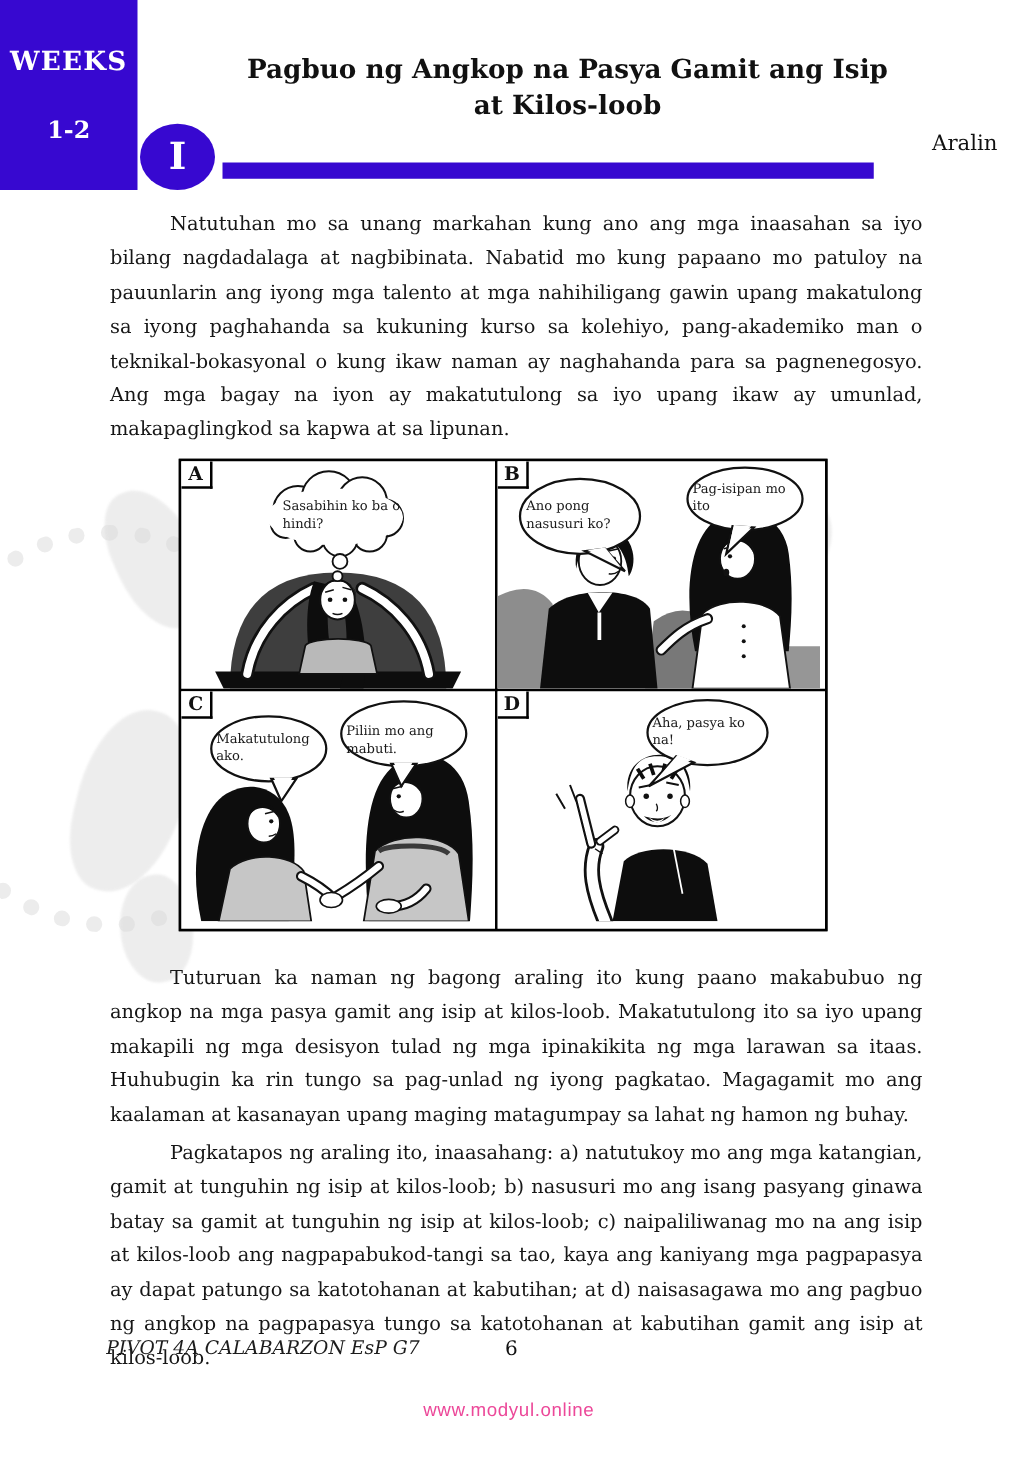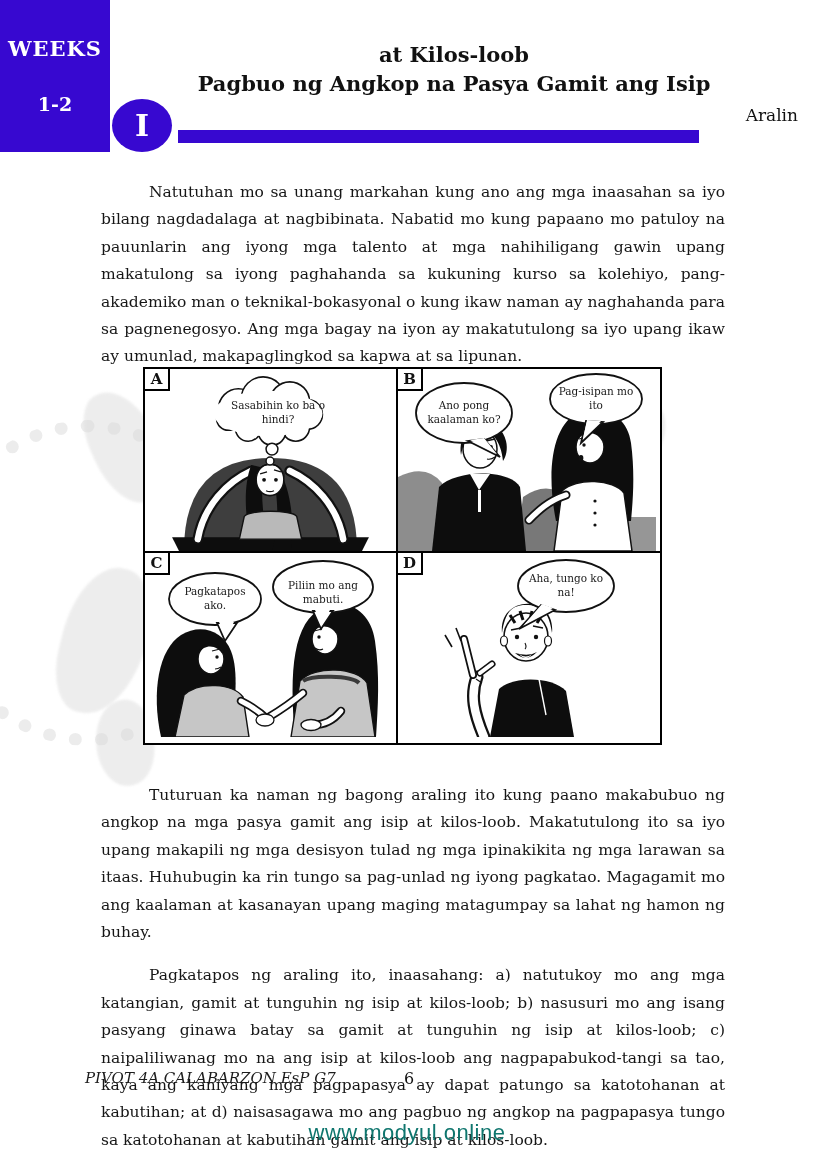--- a/index.html
+++ b/index.html
@@ -15,21 +15,21 @@
   .title-line{font-size:21px;font-weight:bold;line-height:29px;}
   .subtitle{font-size:17px;margin-top:7px;text-align:right;}
   .lesson-badge{position:absolute;left:112px;top:99px;width:60px;height:53px;background:#3708d0;
                 border-radius:50%;display:flex;align-items:center;justify-content:center;}
   .lesson-badge span{color:#fff;font-size:30px;font-weight:bold;line-height:1;}
   .header-rule{position:absolute;left:178px;top:130px;width:521px;height:13px;background:#3708d0;}
 
   
   .bodytext{position:absolute;left:85px;width:656px;font-size:15.5px;line-height:27.4px;
             text-align:justify;color:#161616;}
-  .bodytext p{margin:16px;text-indent:48px;}
+  .bodytext p{margin:3px;text-indent:48px;}
   .p1{top:163px;}
   .p23{top:766px;}
 
   
   .blob{position:absolute;background:#dcdcdc;opacity:.5;filter:blur(1px);}
   .ring{position:absolute;left:-70px;top:420px;width:290px;height:300px;border-radius:50%;
         border:13px dotted #dedede;opacity:.55;}
   .b1{left:92px;top:388px;width:66px;height:118px;transform:rotate(-24deg);border-radius:45% 60% 50% 55%;}
   .b2{left:62px;top:566px;width:84px;height:150px;transform:rotate(14deg);border-radius:55% 45% 60% 40%;}
   .b3{left:612px;top:398px;width:52px;height:72px;transform:rotate(28deg);border-radius:50% 60% 45% 55%;}
@@ -38,48 +38,48 @@
 
   
   .comic{position:absolute;left:143px;top:367px;width:515px;height:374px;background:#000;
          border:2px solid #000;display:grid;grid-template-columns:251px 1fr;grid-template-rows:182px 1fr;gap:2px;}
   .panel{position:relative;background:#fff;overflow:hidden;}
   .panel svg{position:absolute;left:0;top:0;}
   .panel-label{position:absolute;left:0;top:0;width:23px;height:20px;background:#fff;
                border-right:2px solid #000;border-bottom:2px solid #000;z-index:6;
                display:flex;align-items:center;justify-content:center;
                font-weight:bold;font-size:15px;}
-  .bubble-text{position:absolute;z-index:5;transform:translate(-50%,-50%);text-align:center;
+  .bubble-text{position:absolute;z-index:5;transform:translate(-50%,-50%);text-align:left;
                font-size:10.5px;line-height:1.3;color:#1a1a1a;}
 
   
   .footer-left{position:absolute;left:85px;top:1069px;font-style:italic;font-size:15px;color:#1c1c1c;}
   .footer-page{position:absolute;left:404px;top:1069px;font-size:16px;}
   .watermark{position:absolute;left:0;right:0;top:1120px;text-align:center;
-             font-family:"Liberation Sans", sans-serif;font-size:22px;color:#0f766e;letter-spacing:.5px;padding-left:16px;}
+             font-family:"Liberation Sans", sans-serif;font-size:15px;color:#ec4899;letter-spacing:.5px;padding-left:16px;}
 </style>
 </head>
 <body>
 
 <div class="page">
 
   <div class="ring"></div>
   <div class="blob b1"></div>
   <div class="blob b2"></div>
   <div class="blob b3"></div>
   <div class="blob b4"></div>
   <div class="blob b5"></div>
 
   <div class="weeks-box">
     <div class="weeks-line1">WEEKS</div>
     <div class="weeks-line2">1-2</div>
   </div>
   <div class="title-wrap">
+    <div class="title-line">Pagbuo ng Angkop na Pasya Gamit ang Isip</div>
     <div class="title-line">at Kilos-loob</div>
-    <div class="title-line">Pagbuo ng Angkop na Pasya Gamit ang Isip</div>
     <div class="subtitle">Aralin</div>
   </div>
   <div class="lesson-badge">
     <span>I</span>
   </div>
   <div class="header-rule"></div>
 
   <div class="bodytext p1">
     <p>Natutuhan mo sa unang markahan kung ano ang mga inaasahan sa iyo bilang nagdadalaga at nagbibinata. Nabatid mo kung papaano mo patuloy na pauunlarin ang iyong mga talento at mga nahihiligang gawin upang makatulong sa iyong paghahanda sa kukuning kurso sa kolehiyo, pang-akademiko man o teknikal-bokasyonal o kung ikaw naman ay naghahanda para sa pagnenegosyo. Ang mga bagay na iyon ay makatutulong sa iyo upang ikaw ay umunlad, makapaglingkod sa kapwa at sa lipunan.</p>
   </div>
@@ -147,21 +147,21 @@
         <path d="M168,126 C150,132 140,142 131,151" stroke="#111" stroke-width="9" fill="none" stroke-linecap="round"></path>
         <path d="M168,126 C150,132 140,142 131,151" stroke="#fff" stroke-width="5.5" fill="none" stroke-linecap="round"></path>
         <ellipse cx="66" cy="44" rx="48" ry="30" fill="#fff" stroke="#111" stroke-width="1.8"></ellipse>
         <path d="M86,70 L102,88 L70,72 Z" fill="#fff" stroke="#111" stroke-width="1.8"></path>
         <path d="M86,69 L99,85 L72,71 Z" fill="#fff"></path>
         <ellipse cx="198" cy="30" rx="46" ry="25" fill="#fff" stroke="#111" stroke-width="1.8"></ellipse>
         <path d="M188,52 L183,74 L205,53 Z" fill="#fff" stroke="#111" stroke-width="1.8"></path>
         <path d="M189,51 L185,70 L203,52 Z" fill="#fff"></path>
       </svg>
       <div class="panel-label">B</div>
-      <div class="bubble-text" style="left:66px;top:44px;width:86px;">Ano pong kaalaman ko?</div>
+      <div class="bubble-text" style="left:66px;top:44px;width:86px;">Ano pong nasusuri ko?</div>
       <div class="bubble-text" style="left:198px;top:30px;width:84px;">Pag-isipan mo ito</div>
     </div>
 
     <div class="panel">
       <svg width="251" height="184" viewBox="0 0 251 184">
         <path d="M16,184 C6,138 14,96 36,82 C56,70 78,78 86,98 C94,118 90,152 86,184 Z" fill="#0d0d0d"></path>
         <ellipse cx="66" cy="106" rx="13" ry="15" fill="#fff" stroke="#111" stroke-width="1.5"></ellipse>
         <path d="M54,100 C56,86 76,86 78,102 C73,92 60,90 54,100 Z" fill="#0d0d0d"></path>
         <circle cx="72" cy="104" r="1.7" fill="#111"></circle>
         <path d="M67,98 l8,-2" stroke="#111" stroke-width="1.2"></path>
@@ -184,21 +184,21 @@
         <path d="M196,158 C188,168 178,172 168,172" stroke="#fff" stroke-width="5" fill="none" stroke-linecap="round"></path>
         <ellipse cx="166" cy="172" rx="10" ry="5.5" fill="#fff" stroke="#111" stroke-width="1.3"></ellipse>
         <ellipse cx="70" cy="46" rx="46" ry="26" fill="#fff" stroke="#111" stroke-width="1.8"></ellipse>
         <path d="M72,70 L80,88 L92,70 Z" fill="#fff" stroke="#111" stroke-width="1.8"></path>
         <path d="M74,69 L81,84 L89,69 Z" fill="#fff"></path>
         <ellipse cx="178" cy="34" rx="50" ry="26" fill="#fff" stroke="#111" stroke-width="1.8"></ellipse>
         <path d="M168,58 L176,76 L188,58 Z" fill="#fff" stroke="#111" stroke-width="1.8"></path>
         <path d="M170,57 L177,72 L185,57 Z" fill="#fff"></path>
       </svg>
       <div class="panel-label">C</div>
-      <div class="bubble-text" style="left:70px;top:46px;width:84px;">Pagkatapos ako.</div>
+      <div class="bubble-text" style="left:70px;top:46px;width:84px;">Makatutulong ako.</div>
       <div class="bubble-text" style="left:178px;top:40px;width:92px;">Piliin mo ang mabuti.</div>
     </div>
 
     <div class="panel">
       <svg width="258" height="184" viewBox="0 0 258 184">
         <path d="M92,184 L101,136 C114,123 154,123 168,138 L176,184 Z" fill="#0d0d0d"></path>
         <ellipse cx="128" cy="84" rx="22" ry="24" fill="#fff" stroke="#111" stroke-width="1.6"></ellipse>
         <path d="M104,80 C100,42 158,40 154,80 C151,58 143,52 128,52 C113,52 107,60 104,80 Z" fill="#0d0d0d"></path>
         <path d="M112,62 l5,8 M122,58 l3,9 M134,58 l-2,9 M144,62 l-5,8" stroke="#0d0d0d" stroke-width="3"></path>
         <ellipse cx="106" cy="88" rx="3.5" ry="5" fill="#fff" stroke="#111" stroke-width="1.2"></ellipse>
@@ -216,21 +216,21 @@
         <path d="M75,122 L66,86" stroke="#fff" stroke-width="4.5" stroke-linecap="round"></path>
         <path d="M82,120 L94,111" stroke="#111" stroke-width="7" stroke-linecap="round"></path>
         <path d="M82,120 L94,111" stroke="#fff" stroke-width="4" stroke-linecap="round"></path>
         <path d="M78,126 l6,4" stroke="#111" stroke-width="1.2"></path>
         <path d="M54,94 L47,82 M63,88 L58,75" stroke="#111" stroke-width="1.6"></path>
         <ellipse cx="168" cy="33" rx="48" ry="26" fill="#fff" stroke="#111" stroke-width="1.8"></ellipse>
         <path d="M143,52 L121,76 L157,57 Z" fill="#fff" stroke="#111" stroke-width="1.8"></path>
         <path d="M144,51 L126,72 L155,55 Z" fill="#fff"></path>
       </svg>
       <div class="panel-label">D</div>
-      <div class="bubble-text" style="left:168px;top:33px;width:88px;">Aha, tungo ko na!</div>
+      <div class="bubble-text" style="left:168px;top:33px;width:88px;">Aha, pasya ko na!</div>
     </div>
   </div>
 
   <div class="bodytext p23">
     <p>Tuturuan ka naman ng bagong araling ito kung paano makabubuo ng angkop na mga pasya gamit ang isip at kilos-loob. Makatutulong ito sa iyo upang makapili ng mga desisyon tulad ng mga ipinakikita ng mga larawan sa itaas. Huhubugin ka rin tungo sa pag-unlad ng iyong pagkatao. Magagamit mo ang kaalaman at kasanayan upang maging matagumpay sa lahat ng hamon ng buhay.</p>
     <p>Pagkatapos ng araling ito, inaasahang: a) natutukoy mo ang mga katangian, gamit at tunguhin ng isip at kilos-loob; b) nasusuri mo ang isang pasyang ginawa batay sa gamit at tunguhin ng isip at kilos-loob; c) naipaliliwanag mo na ang isip at kilos-loob ang nagpapabukod-tangi sa tao, kaya ang kaniyang mga pagpapasya ay dapat patungo sa katotohanan at kabutihan; at d) naisasagawa mo ang pagbuo ng angkop na pagpapasya tungo sa katotohanan at kabutihan gamit ang isip at kilos-loob.</p>
   </div>
 
   <div class="footer-left">PIVOT 4A CALABARZON EsP G7</div>
   <div class="footer-page">6</div>

